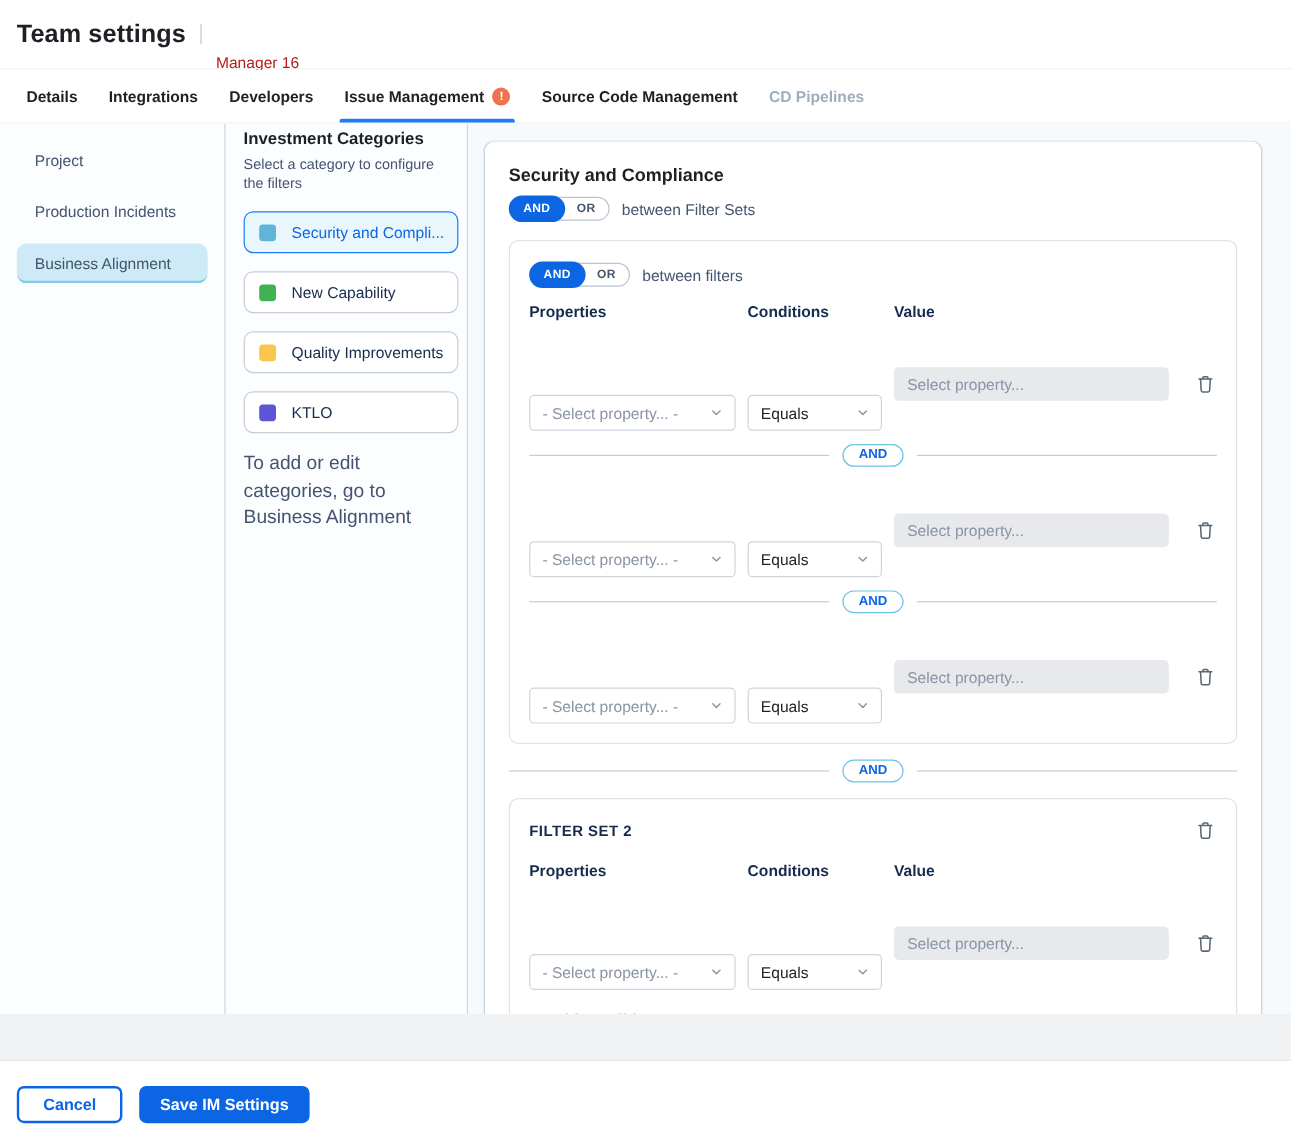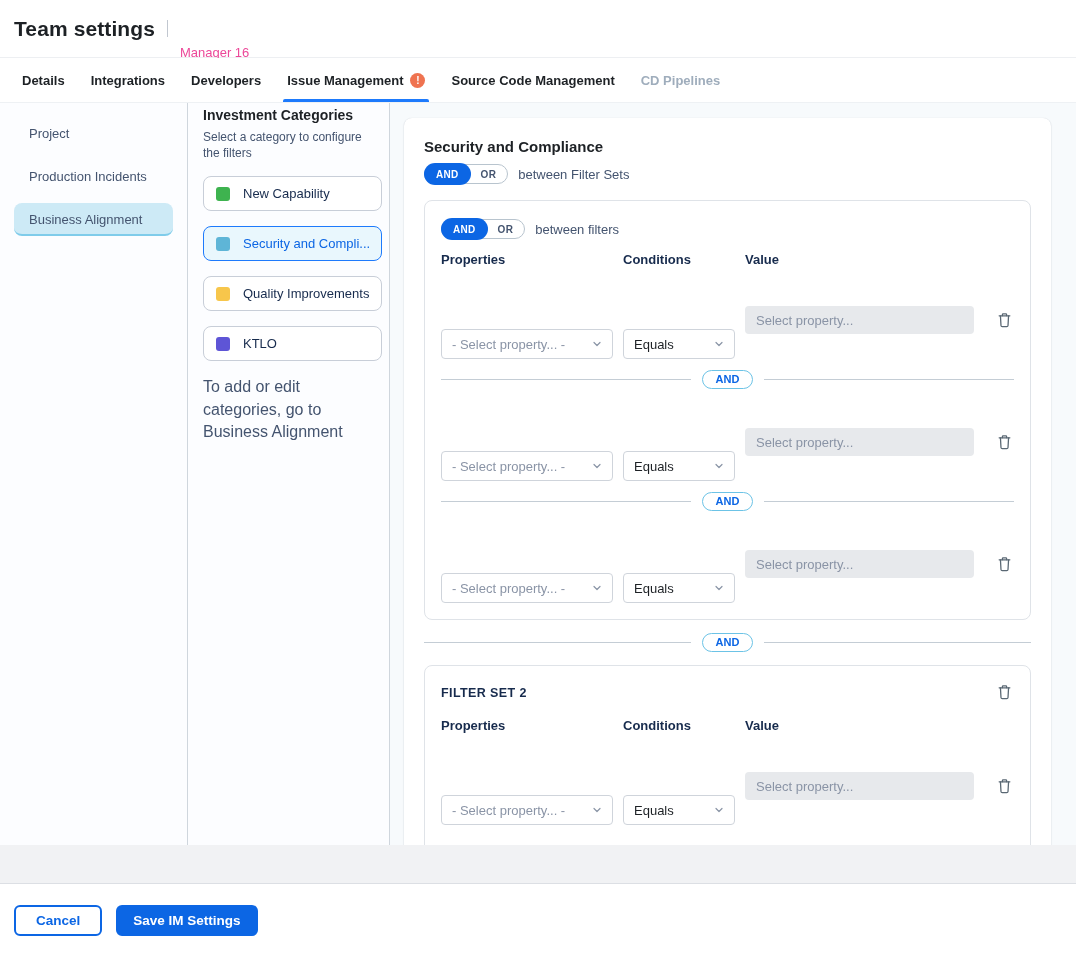--- a/index.html
+++ b/index.html
@@ -3,21 +3,21 @@
 <meta charset="utf-8">
 <style>
   * { box-sizing: border-box; margin: 0; padding: 0; }
   html,body { width:1076px; height:956px; background:#fff; font-family:"Liberation Sans", sans-serif; }
   .app { width:1076px; height:956px; display:flex; flex-direction:column; overflow:hidden; color:#172b4d; }
 
   
   .header { height:58px; flex:none; display:flex; align-items:center; padding:0 24px 0 14px; border-bottom:1px solid #edeff2; background:#fff; }
   .header h1 { font-size:21px; font-weight:bold; color:#1d2125; letter-spacing:.1px; }
   .hdr-sep { width:1px; height:17px; background:#c1c7d0; margin:0 12px; }
-  .hdr-context { font-size:13px; color:#ec4899;margin-top:48px; }
+  .hdr-context { font-size:13px; color:#b91c1c;margin-top:48px; }
 
   
   .tabbar { height:45px; flex:none; display:flex; align-items:stretch; gap:26px; padding-left:22px; background:#fff; border-bottom:1px solid #eef1f4; }
   .tab { display:flex; align-items:center; position:relative; font-size:13px; font-weight:bold; color:#1d2125; cursor:pointer; white-space:nowrap; }
   .tab.active::after { content:""; position:absolute; left:-4px; right:-4px; bottom:0; height:3px; background:#1d7afc; border-radius:2px 2px 0 0; }
   .tab.disabled { color:#9fadbc; cursor:default;text-align:right; }
   .warn-badge { width:15px; height:15px; border-radius:50%; background:#ef7350; color:#fff; font-size:10px; font-weight:bold; display:inline-flex; align-items:center; justify-content:center; margin-left:7px; }
 
   
   .content { flex:1; display:flex; min-height:0; background:#fcfdff; }
@@ -124,27 +124,27 @@
     </div>
 
     <div class="right-col">
 
       <div class="body-row">
 
         <div class="cats">
           <h3>Investment Categories</h3>
           <div class="cats-sub">Select a category to configure the filters</div>
 
+          <button class="cat-btn selected">
+            <span class="swatch" style="background: rgb(94, 181, 215);"></span>
+            <span>Security and Compli...</span>
+          </button>
           <button class="cat-btn">
             <span class="swatch" style="background: rgb(62, 179, 79);"></span>
             <span>New Capability</span>
-          </button>
-          <button class="cat-btn selected">
-            <span class="swatch" style="background: rgb(94, 181, 215);"></span>
-            <span>Security and Compli...</span>
           </button>
           <button class="cat-btn">
             <span class="swatch" style="background: rgb(247, 198, 75);"></span>
             <span>Quality Improvements</span>
           </button>
           <button class="cat-btn">
             <span class="swatch" style="background: rgb(94, 85, 214);"></span>
             <span>KTLO</span>
           </button>
 

